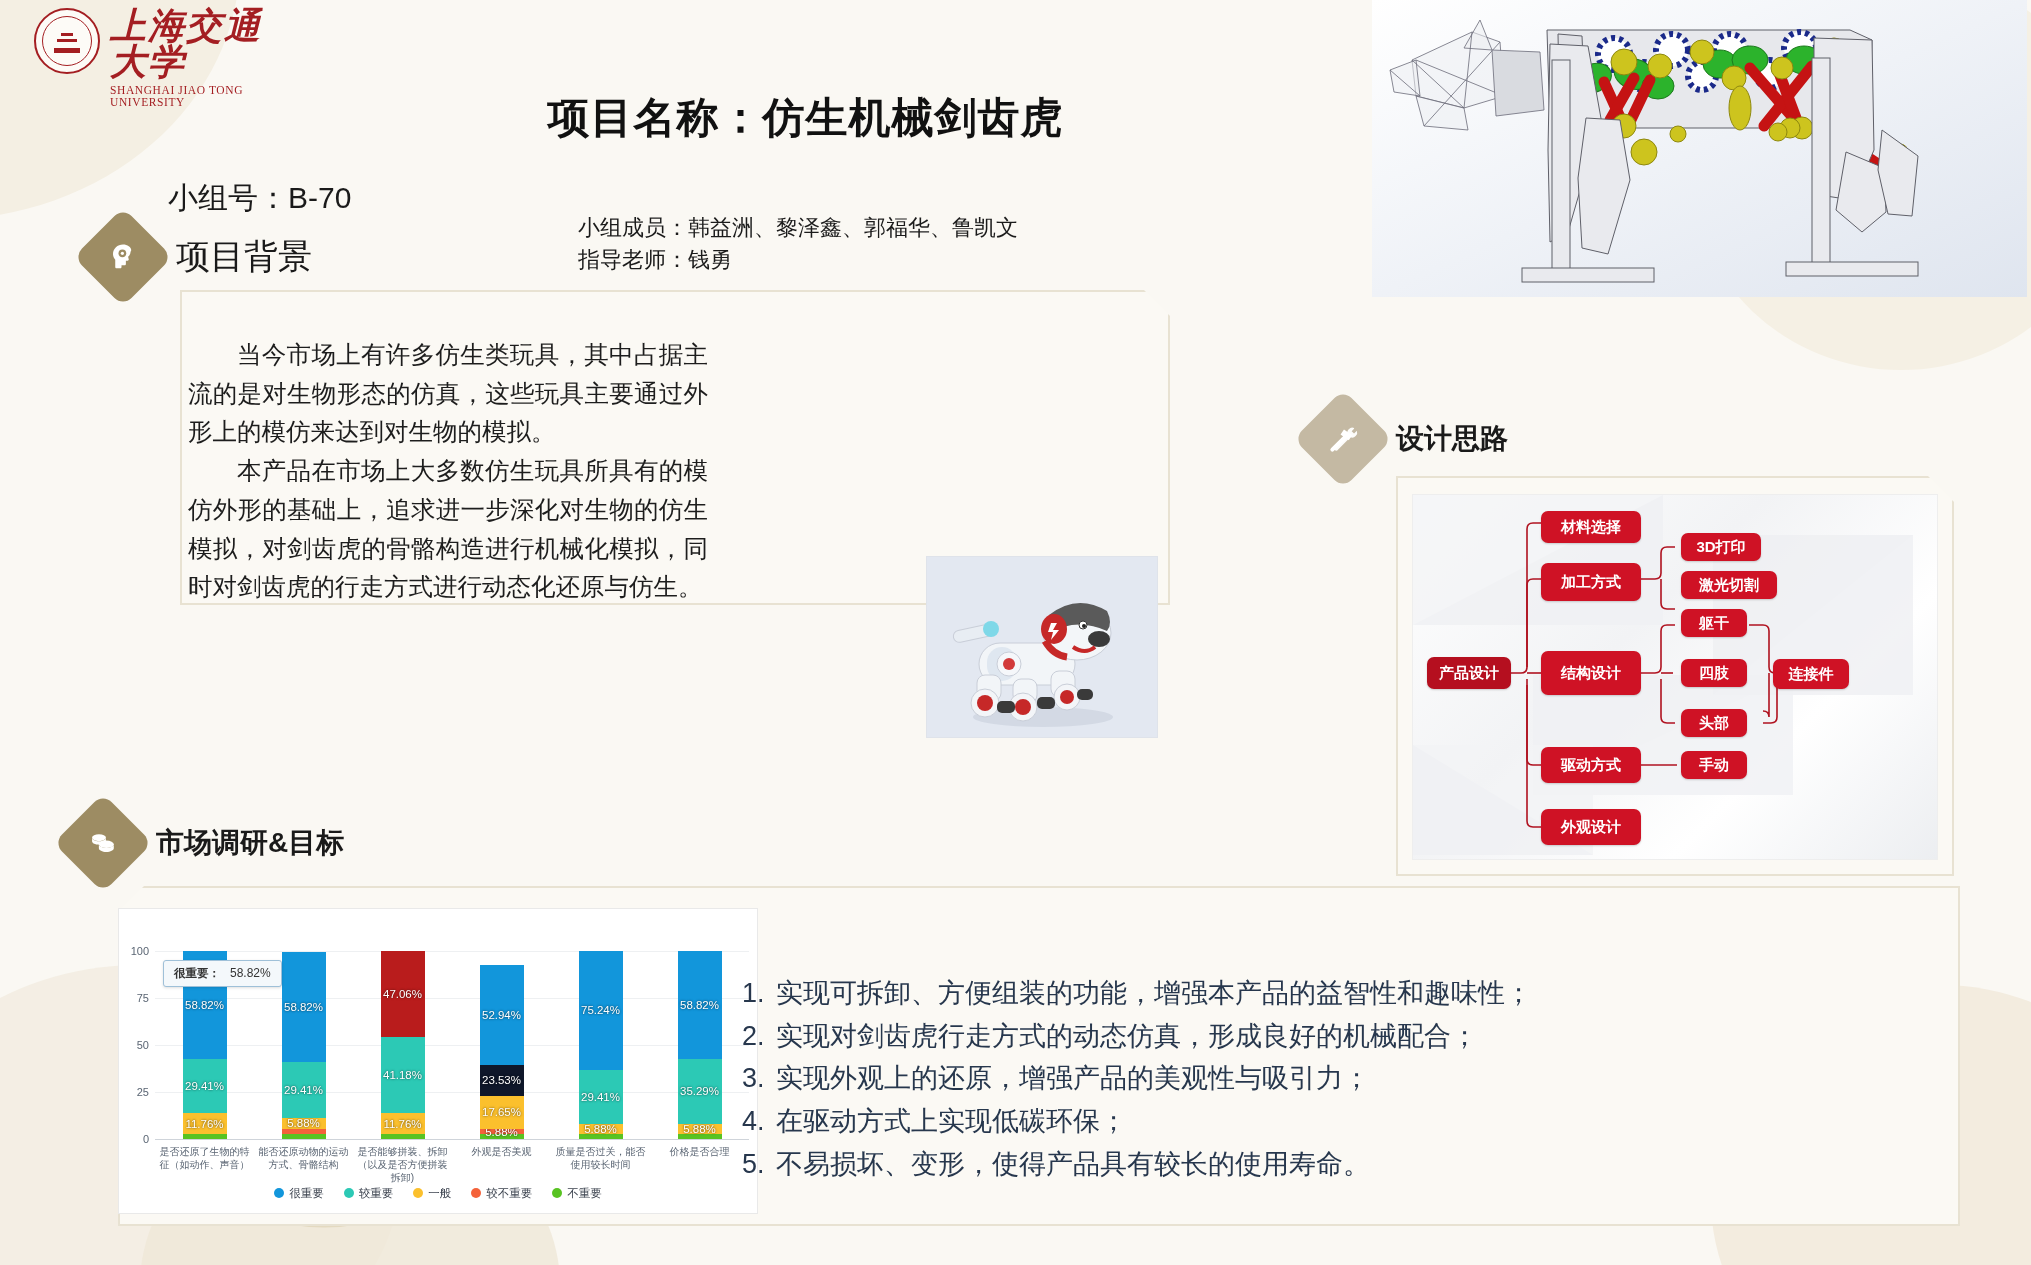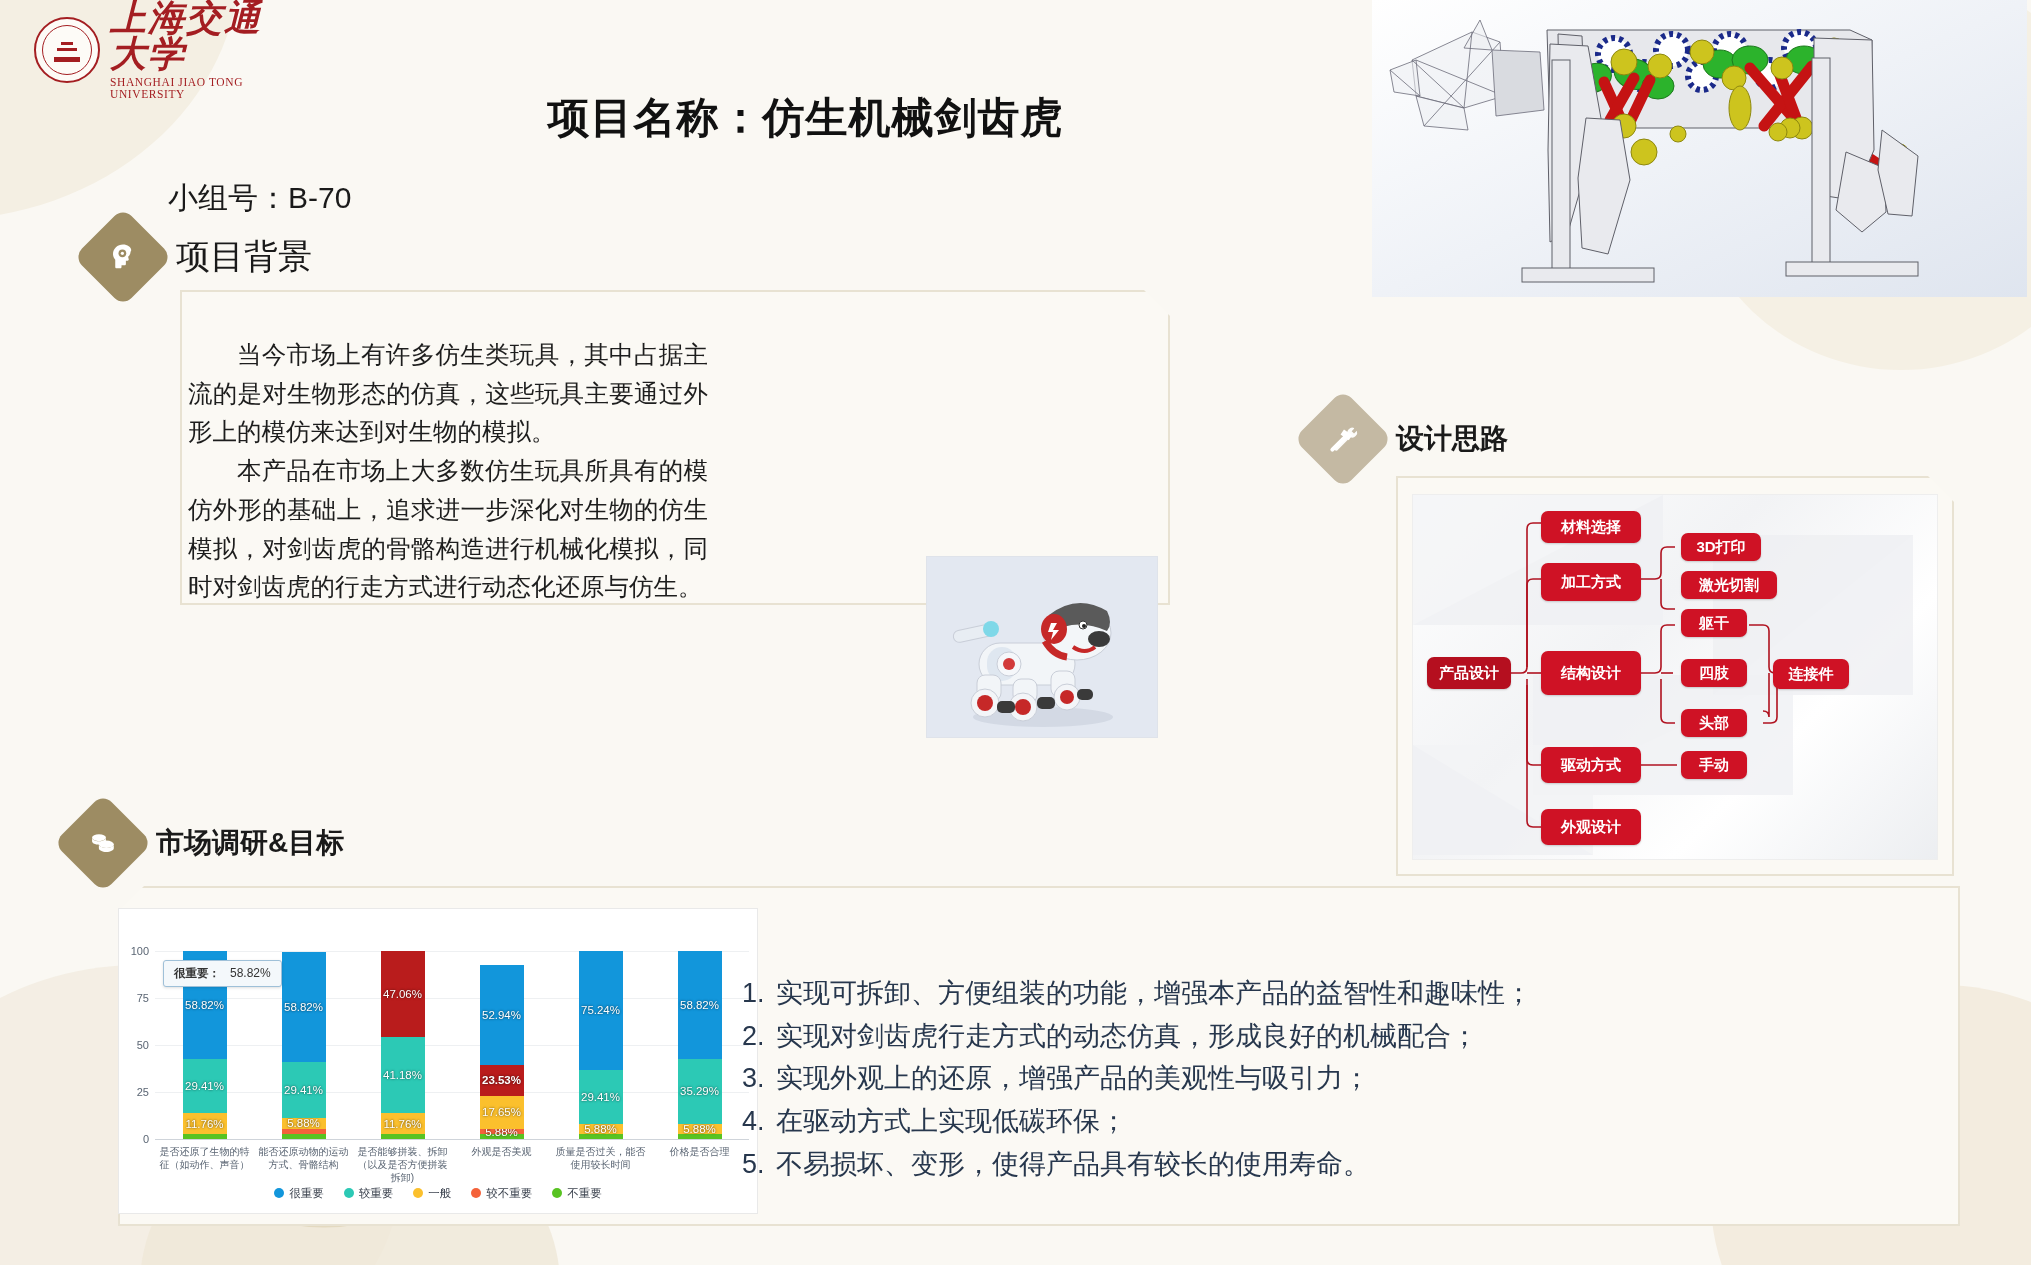--- a/index.html
+++ b/index.html
@@ -22,21 +22,21 @@
     border-radius:50%; background:#efe7d7; opacity:.8; }
   .deco-tr { right:-80px; top:-30px; width:420px; height:400px;
     border-radius:50%; background:#f5f0e4; }
   .deco-br { right:-140px; bottom:-150px; width:460px; height:430px;
     border-radius:50%; background:#f3ecdf; }
   .swirl { position:absolute; border:2px solid #e3d9c0; border-radius:50%;
      border-color:#e3d9c0 transparent transparent transparent; }
 
   
   .logo-wrap { position:absolute; left:34px; top:8px; width:260px; height:84px;
-     display:flex; align-items:center; gap:10px; }
+     display:flex; align-items:flex-start; gap:10px; }
   .logo-seal { width:66px; height:66px; border-radius:50%;
      border:2.5px solid #a41e22; position:relative; flex:0 0 auto;
      background:#fdfbf7; }
   .logo-seal:before { content:""; position:absolute; inset:6px;
      border:1.5px solid #a41e22; border-radius:50%; }
   .logo-seal:after { content:""; position:absolute; left:50%; top:52%;
      transform:translate(-50%,-50%); width:26px; height:22px;
      background:
        linear-gradient(#a41e22,#a41e22) center bottom/26px 5px no-repeat,
        linear-gradient(#a41e22,#a41e22) center 8px/20px 3px no-repeat,
@@ -145,20 +145,24 @@
     <div class="logo-text">
       <div class="logo-cn">上海交通大学</div>
       <div class="logo-en">SHANGHAI JIAO TONG UNIVERSITY</div>
     </div>
   </div>
 
   <div class="proj-title">
     <span class="proj-title-inner">项目名称：仿生机械剑齿虎</span>
   </div>
   <div class="group-no">小组号：B-70</div>
+  <div class="members">
+    <div>小组成员：韩益洲、黎泽鑫、郭福华、鲁凯文</div>
+    <div>指导老师：钱勇</div>
+  </div>
 
   <div class="tigerimg">
     <svg width="655" height="297" viewBox="0 0 655 297">
       <defs>
         <linearGradient id="bgG" x1="0" y1="0" x2="1" y2="1">
           <stop offset="0%" stop-color="#ffffff"></stop>
             <stop offset="100%" stop-color="#dfe5ef"></stop>
         </linearGradient>
       </defs>
       <rect width="655" height="297" fill="url(#bgG)"></rect>
@@ -430,21 +434,21 @@
             </div>
           </div>
           <div class="bar" style="left: 324.5px; height: 188px;">
             <div class="seg" style="height: 4.7px; background: rgb(88, 195, 34);"></div>
             <div class="seg" style="height: 5.64px; background: rgb(244, 98, 58);">
               <span>5.88%</span>
             </div>
             <div class="seg" style="height: 33.182px; background: rgb(251, 192, 45);">
               <span>17.65%</span>
             </div>
-            <div class="seg" style="height: 31px; background: #b91c1c; font-weight: bold;">
+            <div class="seg" style="height: 31px; background: #0f172a;">
               <span>23.53%</span>
             </div>
             <div class="seg" style="height: 99.5272px; background: rgb(18, 150, 219);">
               <span>52.94%</span>
             </div>
           </div>
           <div class="bar" style="left: 423.5px; height: 188px;">
             <div class="seg" style="height: 4.7px; background: rgb(88, 195, 34);"></div>
             <div class="seg" style="height: 11.0544px; background: rgb(251, 192, 45);">
               <span>5.88%</span>

